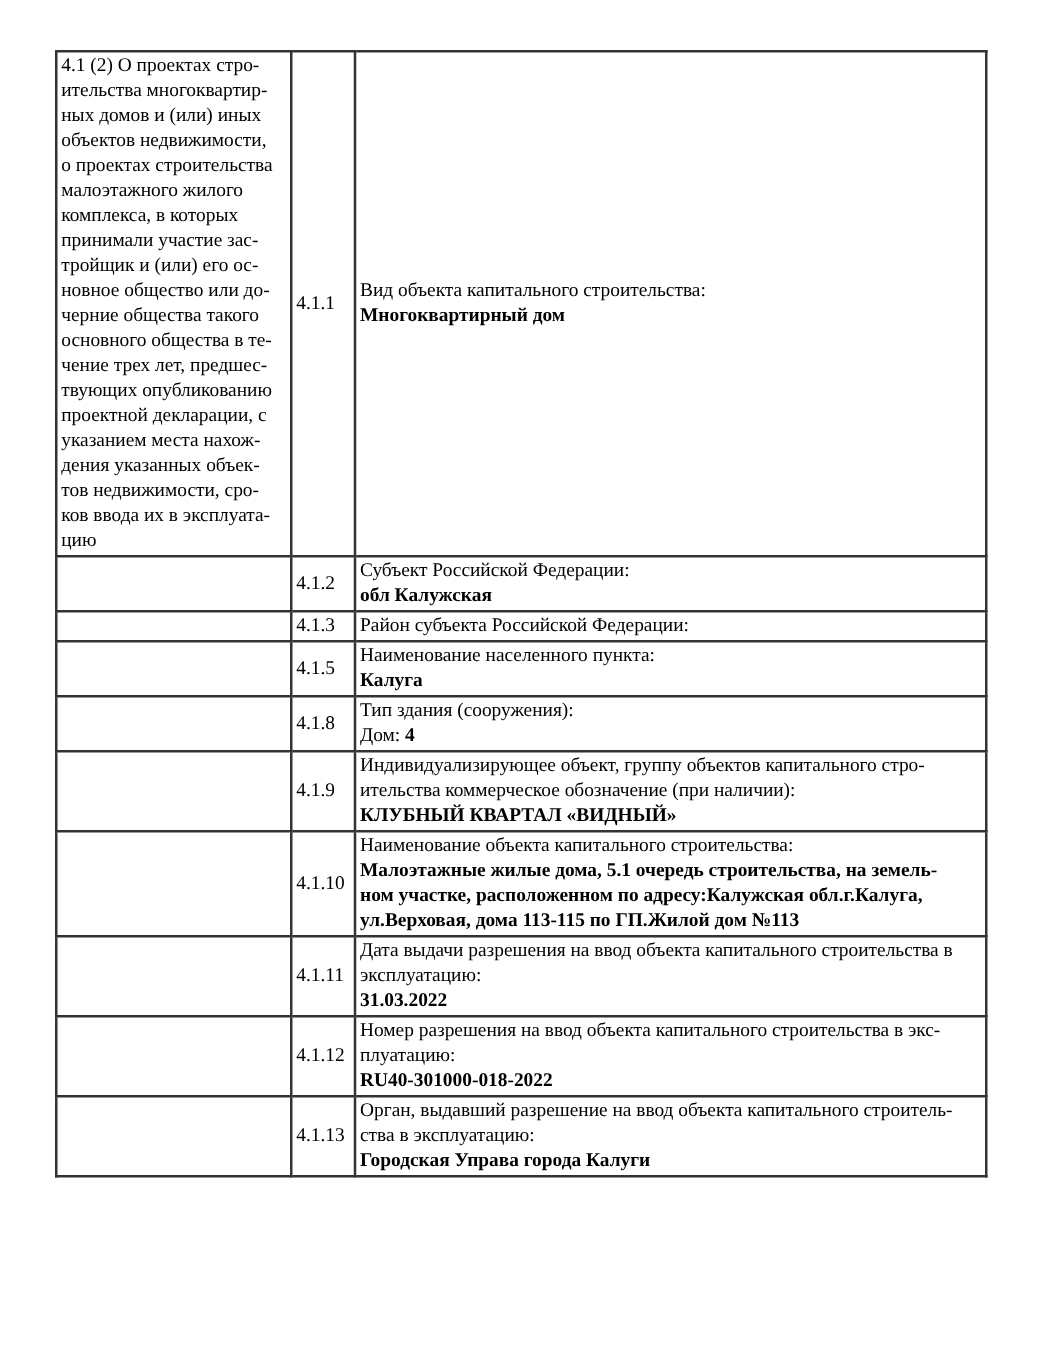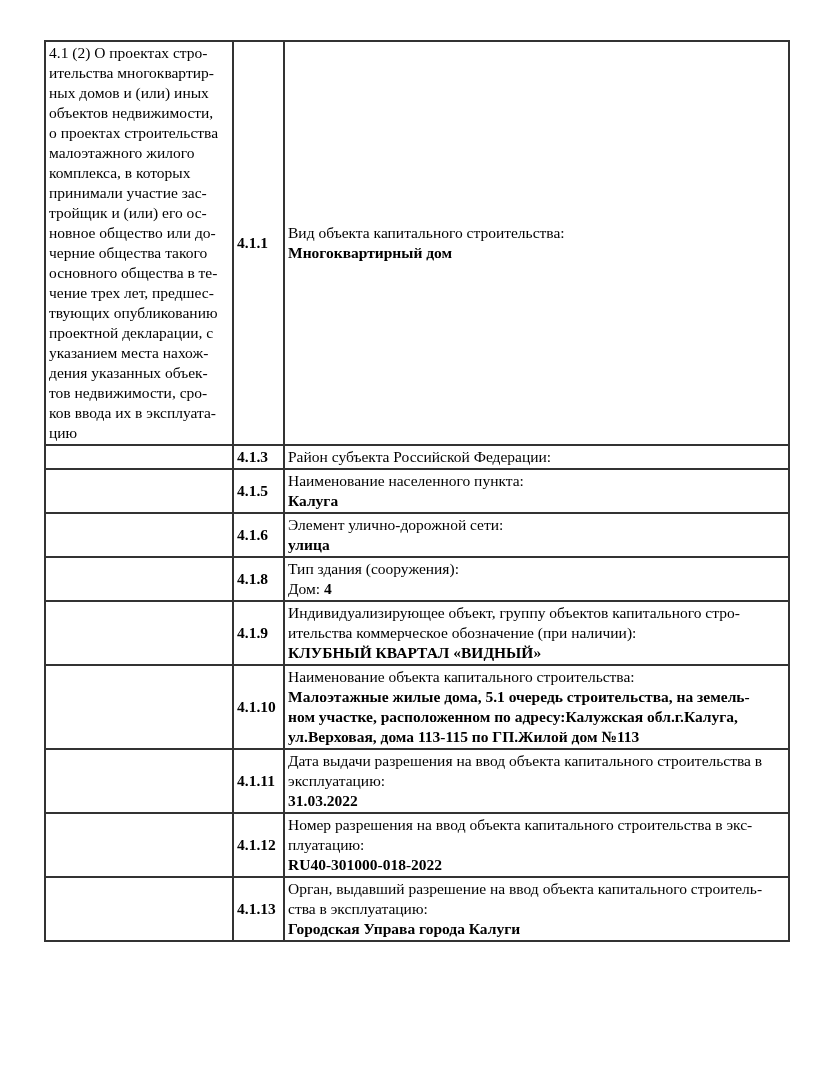--- a/index.html
+++ b/index.html
@@ -37,21 +37,20 @@
   col.c-body { width: 505px; }
   td.desc-cell {
     vertical-align: top;
     line-height: 18.2px;
     padding: 1px 2px;
     white-space: pre-line;
   }
   td.num-cell {
     vertical-align: middle;
     padding: 1px 2px;
-    font-weight: bold;
   }
   td.body-cell {
     vertical-align: middle;
   }
   .field-label {
     white-space: pre-line;
     font-weight: normal;
   }
   .field-value {
     white-space: pre-line;
@@ -98,40 +97,40 @@
 ков ввода их в эксплуата-
 цию</td>
         <td class="num-cell">4.1.1</td>
         <td class="body-cell">
           <div class="field-label">Вид объекта капитального строительства:</div>
           <div class="field-value">Многоквартирный дом</div>
         </td>
       </tr>
       <tr>
         <td class="desc-cell"></td>
+        <td class="num-cell">4.1.2</td>
+        <td class="body-cell">
+          <div class="field-label">Субъект Российской Федерации:</div>
+          <div class="field-value">обл Калужская</div>
+        </td>
+      </tr>
+      <tr>
+        <td class="desc-cell"></td>
         <td class="num-cell">4.1.3</td>
         <td class="body-cell">
           <div class="field-label">Район субъекта Российской Федерации:</div>
           <div class="field-value"></div>
         </td>
       </tr>
       <tr>
         <td class="desc-cell"></td>
         <td class="num-cell">4.1.5</td>
         <td class="body-cell">
           <div class="field-label">Наименование населенного пункта:</div>
           <div class="field-value">Калуга</div>
-        </td>
-      </tr>
-      <tr>
-        <td class="desc-cell"></td>
-        <td class="num-cell">4.1.6</td>
-        <td class="body-cell">
-          <div class="field-label">Элемент улично-дорожной сети:</div>
-          <div class="field-value">улица</div>
         </td>
       </tr>
       <tr>
         <td class="desc-cell"></td>
         <td class="num-cell">4.1.8</td>
         <td class="body-cell">
           <div class="field-label">Тип здания (сооружения):</div>
           <div><span class="value-prefix">Дом: </span><span class="value-strong">4</span></div>
         </td>
       </tr>

